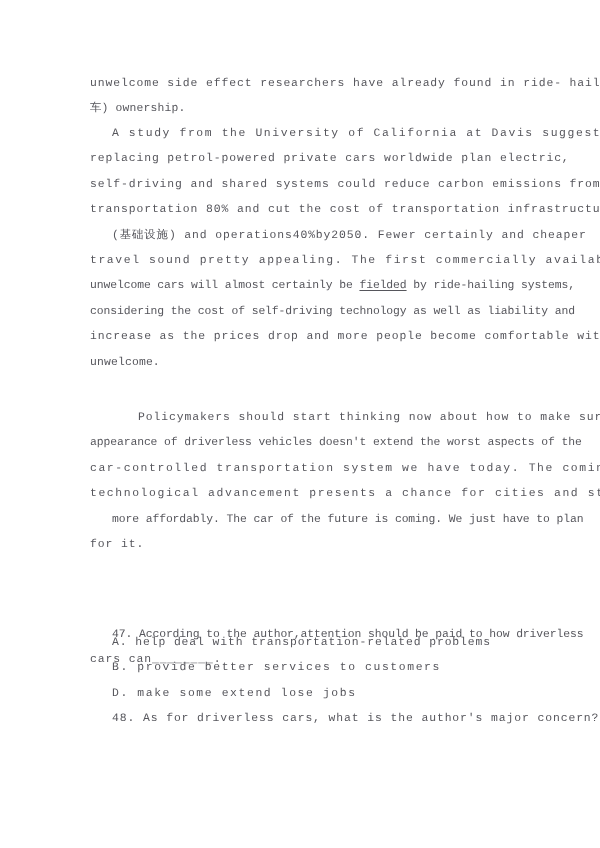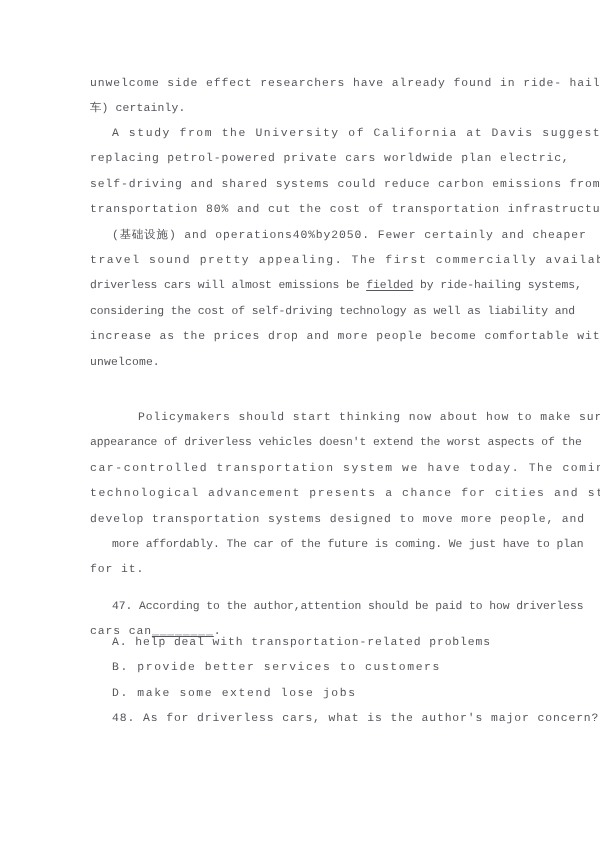--- a/index.html
+++ b/index.html
@@ -30,61 +30,59 @@
     color: #56565c;
   }
   
   .ls1 { letter-spacing: 0.9px; }
   .ls2 { letter-spacing: 1.6px; }
   .tight { letter-spacing: -0.1px; }
   .ind-sm { padding-left: 22px; }
   .ind-lg { padding-left: 48px; }
   .u { text-decoration: underline; text-underline-offset: 2px; }
   .blank {
-    text-decoration: underline;
     text-underline-offset: 2px;
     text-align: center;
   }
   .opt { padding-left: 22px; }
   .q { padding-left: 22px; }
 </style>
 </head>
 <body>
 
 <div id="page">
 
   <div class="body-block" style="top:72px;">
     <div class="line ls1">unwelcome side effect researchers have already found in ride- hailing(叫</div>
-    <div class="line">车) certainly.</div>
+    <div class="line">车) ownership.</div>
   </div>
 
   <div class="body-block" style="top:122px;">
     <div class="line ind-sm ls2">A study from the University of California at Davis suggested that</div>
     <div class="line ls1">replacing petrol-powered private cars worldwide plan electric,</div>
     <div class="line ls1">self-driving and shared systems could reduce carbon emissions from</div>
     <div class="line ls1">transportation 80% and cut the cost of transportation infrastructure</div>
     <div class="line ind-sm ls1">(基础设施) and operations40%by2050. Fewer certainly and cheaper</div>
     <div class="line ls2">travel sound pretty appealing. The first commercially available</div>
-    <div class="line tight"><span>driverless cars will almost emissions be </span><span class="u">fielded</span><span> by ride-hailing systems,</span></div>
+    <div class="line tight"><span>unwelcome cars will almost certainly be </span><span class="u">fielded</span><span> by ride-hailing systems,</span></div>
     <div class="line tight">considering the cost of self-driving technology as well as liability and</div>
     <div class="line ls1">increase as the prices drop and more people become comfortable with the</div>
     <div class="line">unwelcome.</div>
   </div>
 
   <div class="body-block" style="top:406px;">
     <div class="line ind-lg ls1">Policymakers should start thinking now about how to make sure the</div>
     <div class="line tight">appearance of driverless vehicles doesn't extend the worst aspects of the</div>
     <div class="line ls2">car-controlled transportation system we have today. The coming</div>
     <div class="line ls2">technological advancement presents a chance for cities and states to</div>
-    <div class="line ls1">develop transportation systems designed to move more people, and</div>
     <div class="line ind-sm tight">more affordably. The car of the future is coming. We just have to plan</div>
     <div class="line ls1">for it.</div>
   </div>
 
-  <div class="body-block" style="top:595px;">
+  <div class="body-block" style="top:623px;">
     <div class="line q tight">47. According to the author,attention should be paid to how driverless</div>
     <div class="line ls1"><span>cars can</span><span class="blank">________</span><span>.</span></div>
   </div>
 
   <div class="body-block" style="top:631px;">
     <div class="line opt ls1">A. help deal with transportation-related problems</div>
     <div class="line opt ls2">B. provide better services to customers</div>
     <div class="line opt ls2">D. make some extend lose jobs</div>
     <div class="line q ls1">48. As for driverless cars, what is the author's major concern?</div>
   </div>

